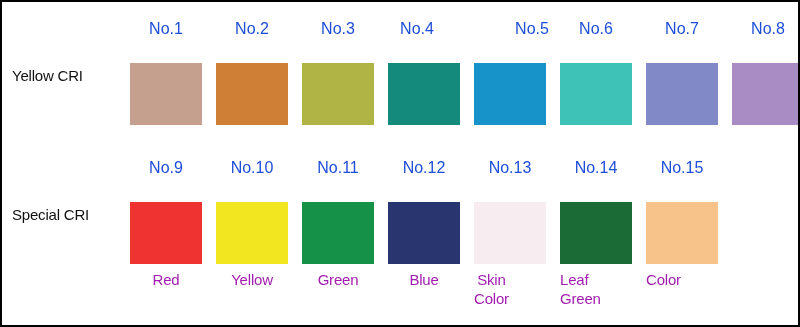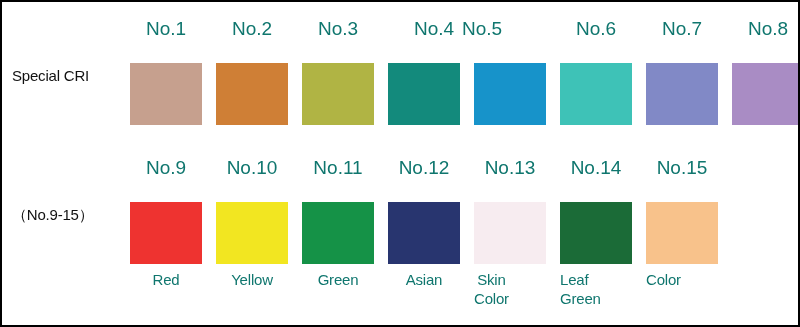--- a/index.html
+++ b/index.html
@@ -32,74 +32,74 @@
   .row-label .ln2 { display: block; }
 
   #general-label { top: 64px; }
   #special-label { top: 203px; }
 
   .swatch-col {
     position: absolute;
   }
   .no-label {
     position: absolute;
-    font-size: 19px;
+    font-size: 16px;
     line-height: 18px;
-    color: #0f766e;
+    color: #1d4ed8;
     text-align: center;
     white-space: nowrap;
   }
   .swatch {
     position: absolute;
     width: 72px;
     height: 62px;
   }
   .name-label {
     position: absolute;
     font-size: 15px;
     line-height: 19px;
-    color: #0f766e;
+    color: #a21caf;
     white-space: nowrap;
     letter-spacing: -0.2px;
   }
   .name-label .nl1 { display: block; }
   .name-label .nl2 { display: block; }
 </style>
 </head>
 <body>
 
 <div id="figure">
 
   <div class="row-label" id="general-label">
-    <span class="ln1">Special CRI</span>
+    <span class="ln1">Yellow CRI</span>
   </div>
 
   <div class="row-label" id="special-label">
-    <span class="ln2">（No.9-15）</span>
+    <span class="ln1">Special CRI</span>
   </div>
 
   <div id="swatch-area">
       <div class="swatch-col">
         <div class="no-label" style="left: 128px; top: 18px; width: 72px;">No.1</div>
         <div class="swatch" style="left: 128px; top: 61px; width: 72px; height: 62px; background: rgb(198, 160, 142);"></div>
       </div>
       <div class="swatch-col">
         <div class="no-label" style="left: 214px; top: 18px; width: 72px;">No.2</div>
         <div class="swatch" style="left: 214px; top: 61px; width: 72px; height: 62px; background: rgb(207, 127, 54);"></div>
       </div>
       <div class="swatch-col">
         <div class="no-label" style="left: 300px; top: 18px; width: 72px; text-align: center;">No.3</div>
         <div class="swatch" style="left: 300px; top: 61px; width: 72px; height: 62px; background: rgb(176, 180, 68);"></div>
       </div>
       <div class="swatch-col">
-        <div class="no-label" style="left: 396px; top: 18px; width: 72px;">No.4</div>
+        <div class="no-label" style="left: 379px; top: 18px; width: 72px;">No.4</div>
         <div class="swatch" style="left: 386px; top: 61px; width: 72px; height: 62px; background: rgb(19, 138, 124);"></div>
       </div>
       <div class="swatch-col">
-        <div class="no-label" style="left: 444px; top: 18px; width: 72px;">No.5</div>
+        <div class="no-label" style="left: 494px; top: 18px; width: 72px;">No.5</div>
         <div class="swatch" style="left: 472px; top: 61px; width: 72px; height: 62px; background: rgb(23, 147, 202);"></div>
       </div>
       <div class="swatch-col">
         <div class="no-label" style="left: 558px; top: 18px; width: 72px;">No.6</div>
         <div class="swatch" style="left: 558px; top: 61px; width: 72px; height: 62px; background: rgb(62, 194, 183);"></div>
       </div>
       <div class="swatch-col">
         <div class="no-label" style="left: 644px; top: 18px; width: 72px;">No.7</div>
         <div class="swatch" style="left: 644px; top: 61px; width: 72px; height: 62px; background: rgb(129, 137, 198);"></div>
       </div>
@@ -125,21 +125,21 @@
         <div class="no-label" style="left: 300px; top: 157px; width: 72px;">No.11</div>
         <div class="swatch" style="left: 300px; top: 200px; width: 72px; height: 62px; background: rgb(21, 146, 71);"></div>
         <div class="name-label" style="top: 268px; left: 300px; width: 72px; text-align: center;">
           <span class="nl1">Green</span>
         </div>
       </div>
       <div class="swatch-col">
         <div class="no-label" style="left: 386px; top: 157px; width: 72px;">No.12</div>
         <div class="swatch" style="left: 386px; top: 200px; width: 72px; height: 62px; background: rgb(40, 53, 111);"></div>
         <div class="name-label" style="top: 268px; left: 386px; width: 72px; text-align: center;">
-          <span class="nl1">Asian</span>
+          <span class="nl1">Blue</span>
         </div>
       </div>
       <div class="swatch-col">
         <div class="no-label" style="left: 472px; top: 157px; width: 72px;">No.13</div>
         <div class="swatch" style="left: 472px; top: 200px; width: 72px; height: 62px; background: rgb(247, 236, 240);"></div>
         <div class="name-label" style="top: 268px; left: 472px; text-align: center;">
           <span class="nl1">Skin</span>
           <span class="nl2">Color</span>
         </div>
       </div>

